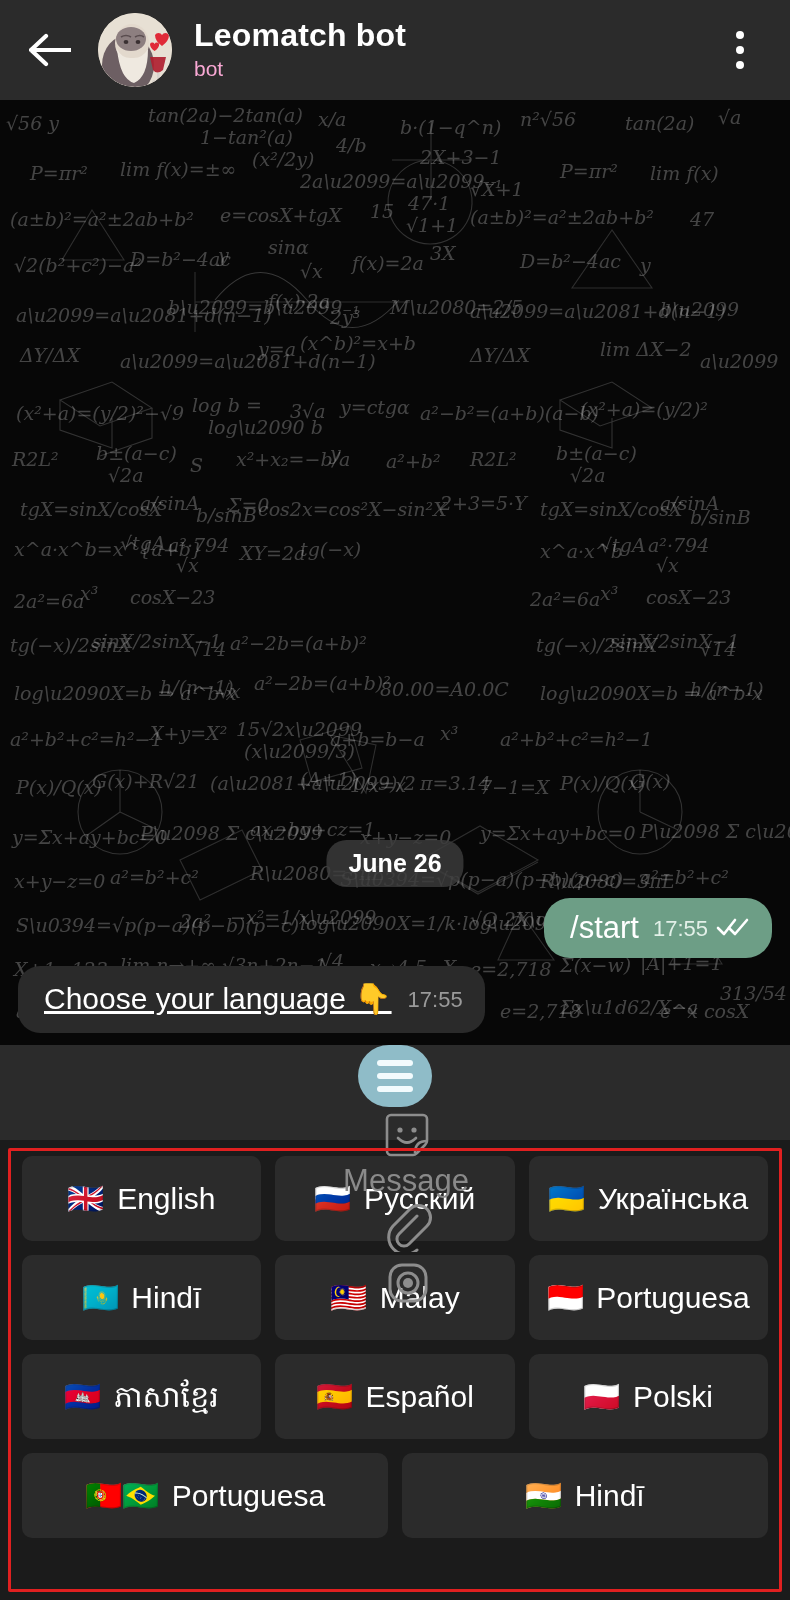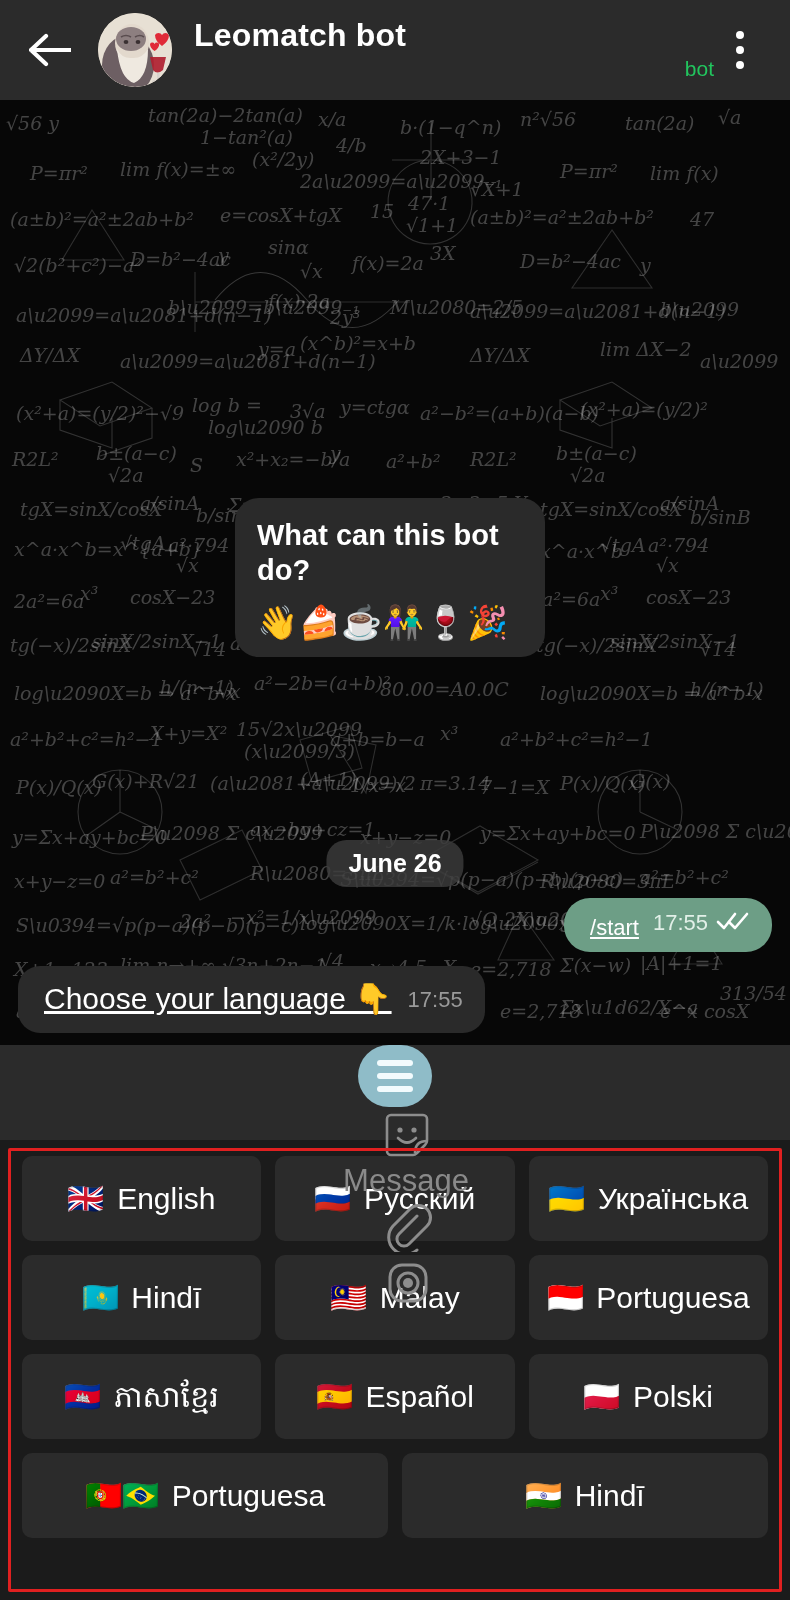--- a/index.html
+++ b/index.html
@@ -19,21 +19,21 @@
     z-index:30;
   }
   .back-arrow { width:52px; height:52px; flex:0 0 auto; display:flex; align-items:center; justify-content:center; cursor:pointer; }
   .avatar {
     width:74px; height:74px; border-radius:50%; margin-left:22px; margin-right:22px;
     overflow:hidden; flex:0 0 auto; position:relative; background:#d8cfc2; cursor:pointer;
   }
   .avatar svg { display:block; }
   .head-texts { display:flex; flex-direction:column; justify-content:center; flex:1 1 auto; min-width:0; }
   .head-title { color:#ffffff; font-size:32px; font-weight:bold; letter-spacing:.2px; line-height:1.12; }
-  .head-sub { color:#22c55e; font-size:21px; line-height:1.2; margin-top:2px;text-align:right; }
+  .head-sub { color:#f9a8d4; font-size:21px; line-height:1.2; margin-top:2px; }
   .kebab { width:52px; height:52px; display:flex; flex-direction:column; align-items:center; justify-content:center; gap:7px; cursor:pointer; flex:0 0 auto; }
   .kebab i { display:block; width:8px; height:8px; border-radius:50%; background:#ffffff; }
 
   
   .chat {
     position:absolute; top:100px; left:0; width:790px; height:1057px;
     overflow:hidden; background:#070707;
   }
   .chat-bg { position:absolute; inset:0; width:790px; height:945px; }
   .msgs { position:absolute; inset:0; padding:0 18px; }
@@ -56,21 +56,21 @@
   .botinfo-emoji { font-size:33px; margin-top:18px; letter-spacing:1px; line-height:1; }
 
   .datechip {
     position:absolute; left:50%; transform:translateX(-50%); top:740px;
     background:rgba(60,60,60,.82); color:#fff;
     font-size:25px; font-weight:bold;
     padding:9px 22px; border-radius:20px; white-space:nowrap;
   }
 
   .msg-start { right:18px; top:798px; }
-  .msg-start .txt { font-size:22px; line-height:1.15;text-decoration:underline; }
+  .msg-start .txt { font-size:31px; line-height:1.15; }
   .msg-start .meta { display:flex; align-items:center; gap:8px; padding-bottom:4px; }
   .msg-start .time { font-size:22px; color:#e2f0e8; }
   .msg-start .ticks { color:#ffffff; display:inline-block; }
 
   .msg-lang { left:18px; top:866px; border-radius:22px; padding:16px 22px 16px 26px; display:flex; align-items:flex-end; gap:16px; }
   .msg-lang .txt { font-size:30px; line-height:1.15; color:#fff; white-space:nowrap;text-decoration:underline; }
   .msg-lang .time { font-size:22px; color:#9a9a9a; padding-bottom:4px; }
 
   
   .inputbar {
@@ -332,24 +332,20 @@
         <path d="M330 635 l46 10 l-10 48 z" stroke-opacity=".2"></path>
         <path d="M612 130 l-40 58 h80 z" stroke-opacity=".2"></path>
         <path d="M92 110 l-30 50 h62 z" stroke-opacity=".2"></path>
         <path d="M520 812 l-22 48 h56 z" stroke-opacity=".2"></path>
         <path d="M694 820 l-24 44 h52 z" stroke-opacity=".2"></path>
       </g>
     </svg>
 
     <div class="msgs">
 
-      <div class="bubble-in botinfo">
-        <div class="botinfo-title">What can this bot do?</div>
-        <div class="botinfo-emoji">👋🍰☕👫🍷🎉</div>
-      </div>
 
       <div class="datechip">June 26</div>
 
       <div class="bubble-out msg-start">
         <span class="txt">/start</span>
         <span class="meta">
           <span class="time">17:55</span>
           <span class="ticks">
             <svg width="34" height="20" viewBox="0 0 34 20">
               <path d="M2 11 L8 17 L19 3" stroke="#ffffff" stroke-width="2.6" fill="none" stroke-linecap="round" stroke-linejoin="round"></path>

